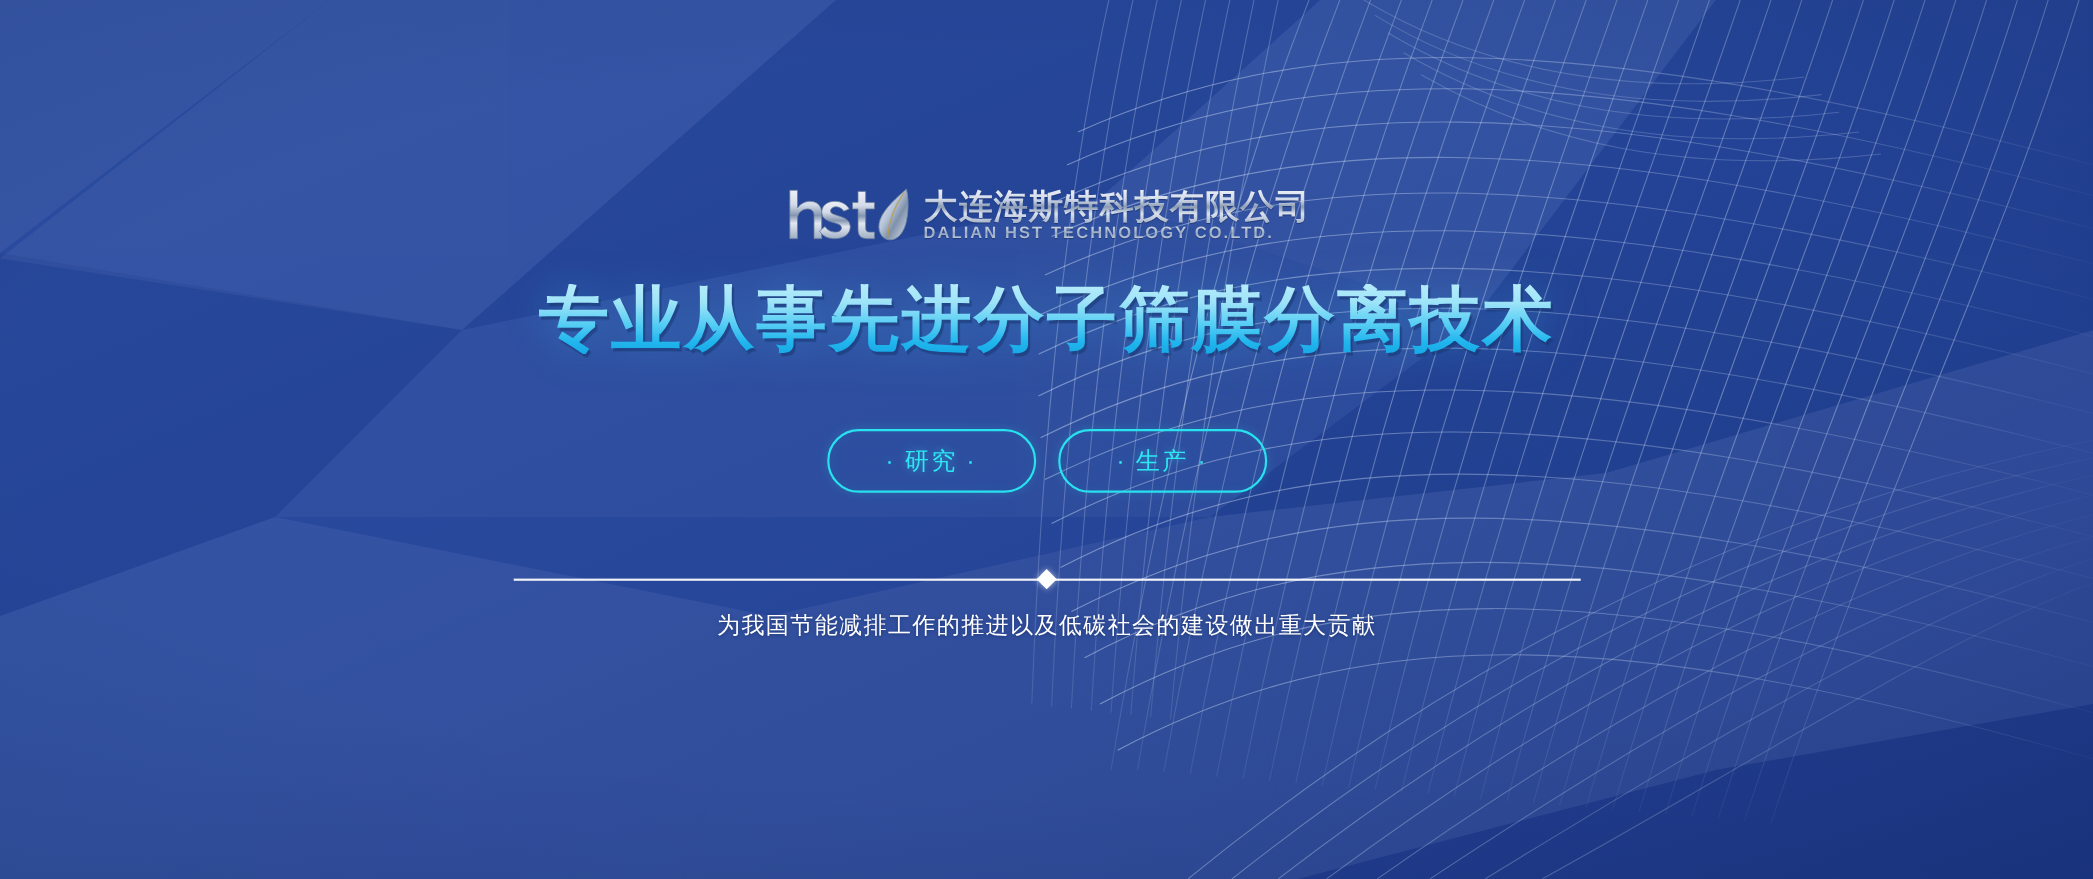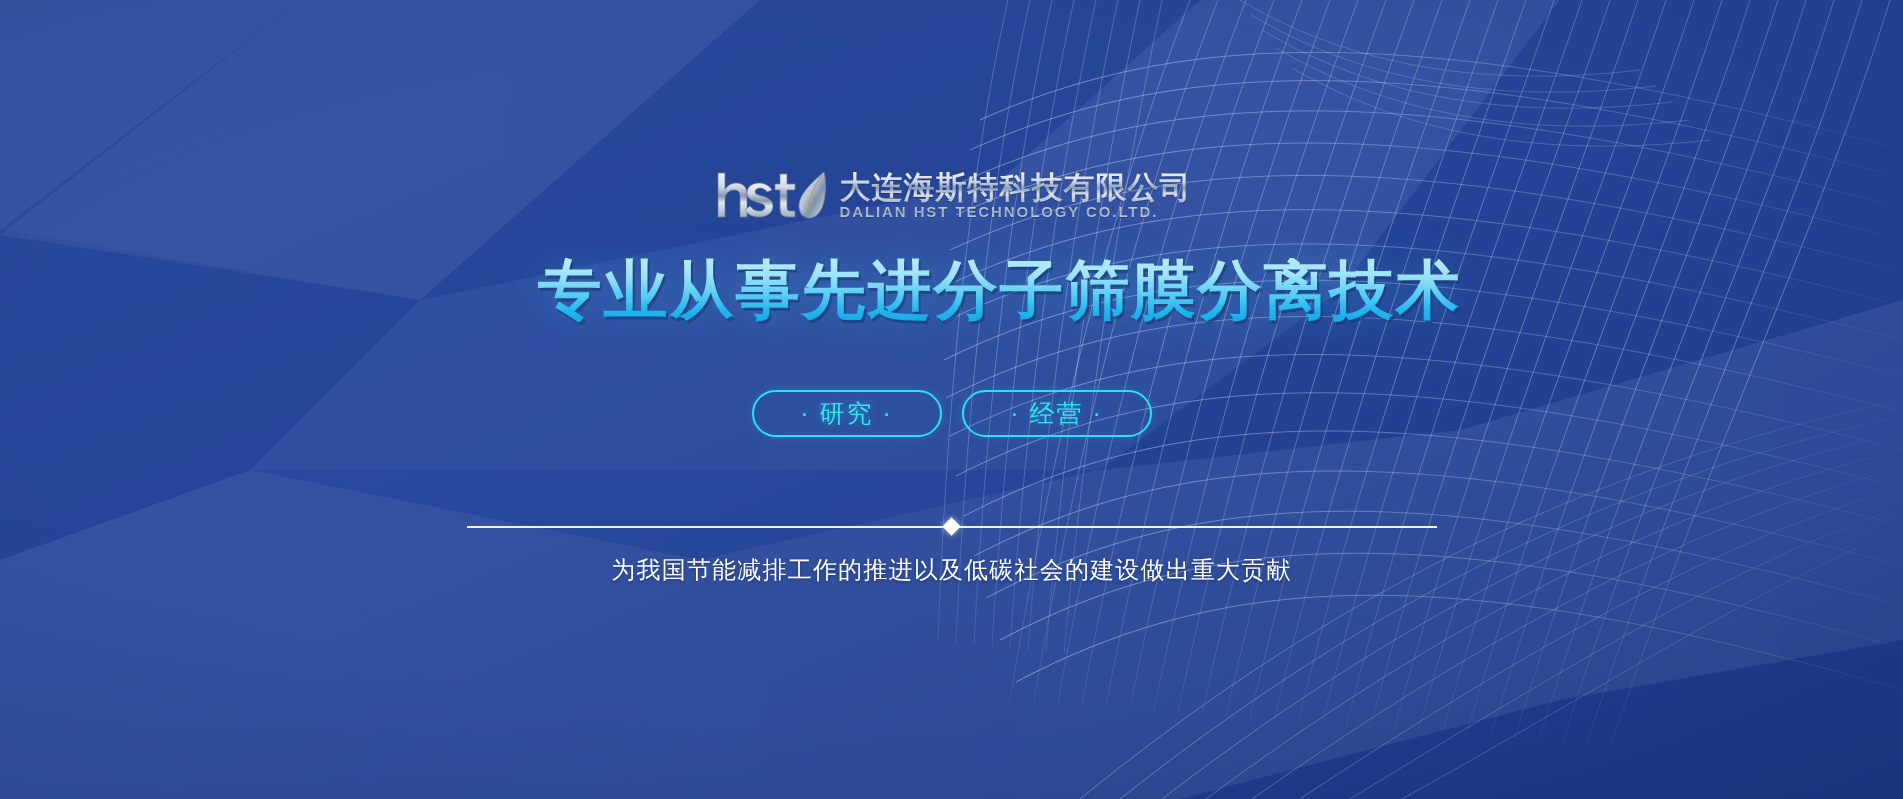--- a/index.html
+++ b/index.html
@@ -67,36 +67,35 @@
   
   .headline{
     position:absolute; left:50%; top:258px;
     transform:translateX(-50%);
     white-space:nowrap;
     font-size:64px; font-weight:700; letter-spacing:2px; line-height:1;
     background:linear-gradient(180deg,#b5ecfb 0%,#9fe4f8 26%,#55cdf4 58%,#22b6ee 82%,#16a9e6 100%);
     -webkit-background-clip:text; background-clip:text;
     color:transparent; -webkit-text-fill-color:transparent;
     filter:drop-shadow(2px 3px 0 rgba(24,52,112,.55)) drop-shadow(0 0 18px rgba(60,190,245,.28));
-    margin-left:48px;
   }
 
   
   .pills{
     position:absolute; left:50%; top:390px;
     transform:translateX(-50%);
     display:flex; gap:20px;
   }
   .pill{
-    width:190px; height:47px;
+    width:190px; height:58px;
     border:2px solid #28e2ef;
     border-radius:999px;
     display:flex; align-items:center; justify-content:center;
     color:#2ee6f2;
-    font-size:25px; font-weight:400; letter-spacing:2px;
+    font-size:22px; font-weight:400; letter-spacing:2px;
     background:rgba(40,90,180,.10);
     box-shadow:0 0 10px rgba(40,225,240,.18), inset 0 0 10px rgba(40,225,240,.06);
     text-shadow:0 0 8px rgba(45,225,245,.45);
   }
 
   
   .divider{
     position:absolute; top:515px; left:50%;
     transform:translateX(-50%);
     width:970px; height:22px;
@@ -113,21 +112,21 @@
     transform:rotate(45deg);
     box-shadow:0 0 6px rgba(255,255,255,.6);
   }
 
   
   .tagline{
     position:absolute; left:50%; top:556px;
     transform:translateX(-50%);
     white-space:nowrap;
     color:#ffffff;
-    font-size:24px; font-weight:400; letter-spacing:1.2px; line-height:1.2;
+    font-size:21px; font-weight:400; letter-spacing:1.2px; line-height:1.2;
     text-shadow:0 1px 3px rgba(15,35,85,.55);
   }
 </style>
 </head>
 <body>
 
 <div class="banner">
 
   <div class="poly">
     <svg viewBox="0 0 1903 799" preserveAspectRatio="none">
@@ -305,21 +304,21 @@
       <div class="logo-names">
         <div class="logo-cn">大连海斯特科技有限公司</div>
         <div class="logo-en">DALIAN HST TECHNOLOGY CO.LTD.</div>
       </div>
     </div>
 
     <div class="headline">专业从事先进分子筛膜分离技术</div>
 
     <div class="pills">
       <div class="pill">· 研究 ·</div>
-      <div class="pill">· 经营 ·</div>
+      <div class="pill">· 生产 ·</div>
     </div>
 
     <div class="divider">
       <span class="ln"></span>
       <span class="dia"></span>
     </div>
 
     <div class="tagline">为我国节能减排工作的推进以及低碳社会的建设做出重大贡献</div>
 
   </div>

